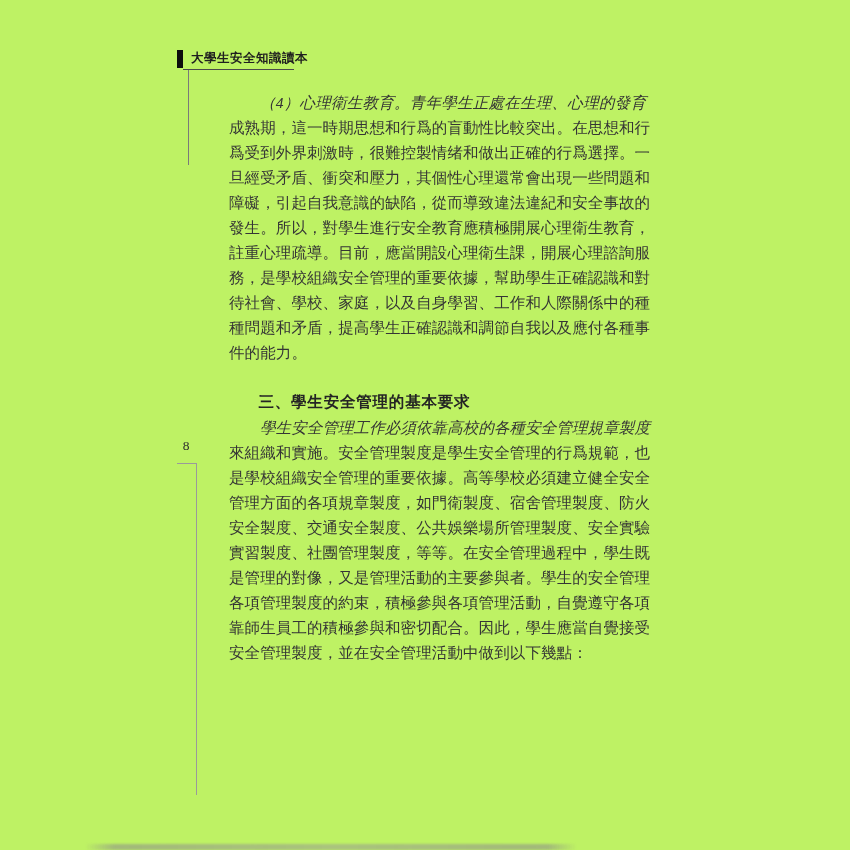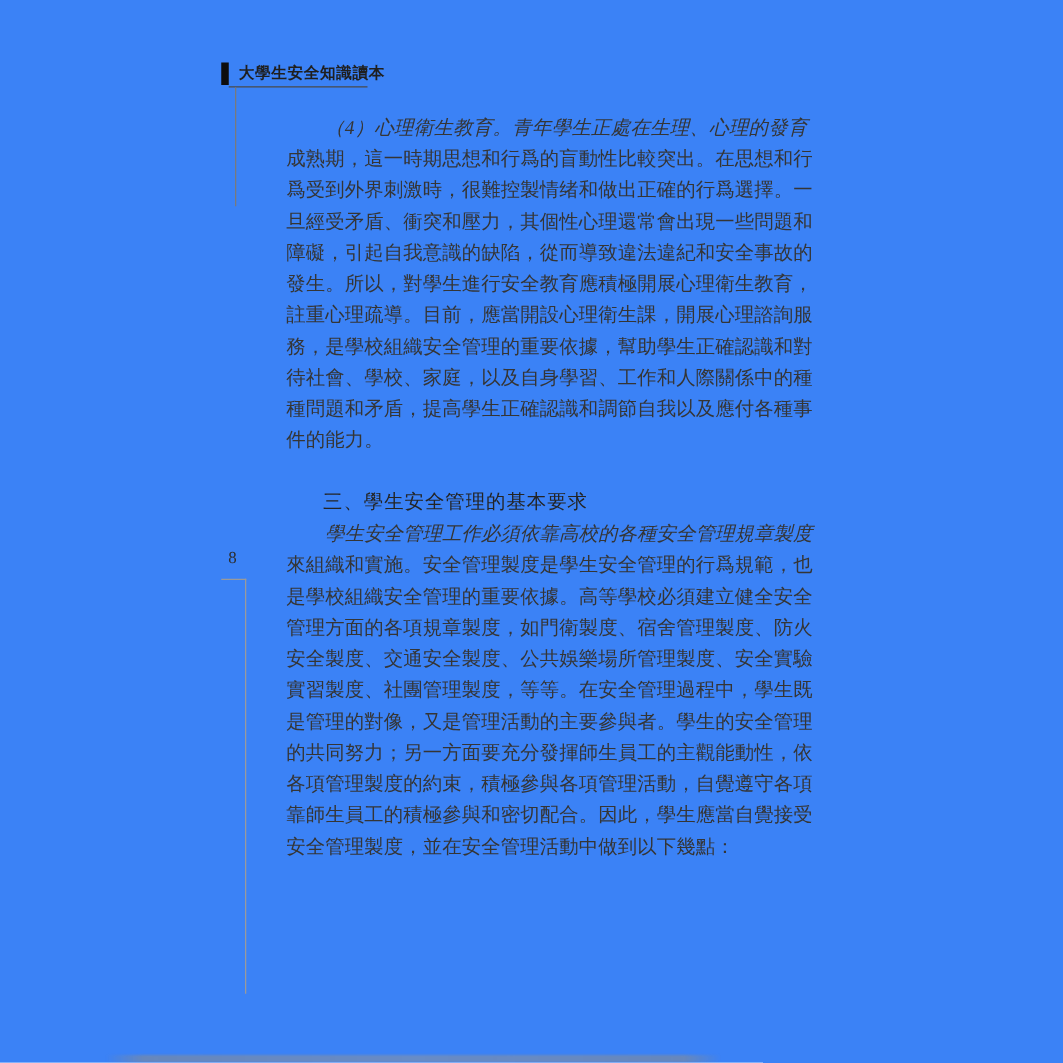--- a/index.html
+++ b/index.html
@@ -1,19 +1,19 @@
 <!DOCTYPE html>
 <html><head>
 <meta charset="utf-8">
 <style>
   html,body{margin:0;padding:0;}
   .canvas{
     position:relative;
     width:850px;height:850px;
-    background:#3b82f6;
+    background:#bef264;
     overflow:hidden;
     font-family:"Liberation Serif","DejaVu Serif",serif;
   }
   
   .header-bar{
     position:absolute;left:177px;top:50px;
     width:6px;height:18px;background:#0d0d0d;
   }
   .header-title{
     position:absolute;left:191px;top:50px;
@@ -52,21 +52,21 @@
     line-height:25px;height:25px;
     text-align:justify;text-align-last:justify;
     text-justify:inter-character;
     white-space:nowrap;
     letter-spacing:0.1px;
   }
   .para .text-line:first-child{text-indent:2em;font-style:italic;}
   .para .text-line:last-child{text-align-last:left;}
   .section-heading{
     margin:0;margin-top:24px;
-    font-size:15.5px;font-weight:normal;color:#242424;
+    font-size:15.5px;font-weight:bold;color:#242424;
     line-height:26px;height:26px;
     text-indent:1.9em;letter-spacing:0.8px;
     white-space:nowrap;
   }
   .para{margin:0;padding:0;}
   
   .scan-shadow{
     position:absolute;left:85px;top:844px;
     width:492px;height:6px;
     background:linear-gradient(to right,
@@ -108,21 +108,20 @@
       </div>
     <div class="section-heading">三、學生安全管理的基本要求</div>
     <div class="para">
         <div class="text-line">學生安全管理工作必須依靠高校的各種安全管理規章製度</div>
         <div class="text-line">來組織和實施。安全管理製度是學生安全管理的行爲規範，也</div>
         <div class="text-line">是學校組織安全管理的重要依據。高等學校必須建立健全安全</div>
         <div class="text-line">管理方面的各項規章製度，如門衛製度、宿舍管理製度、防火</div>
         <div class="text-line">安全製度、交通安全製度、公共娛樂場所管理製度、安全實驗</div>
         <div class="text-line">實習製度、社團管理製度，等等。在安全管理過程中，學生既</div>
         <div class="text-line">是管理的對像，又是管理活動的主要參與者。學生的安全管理</div>
-        <div class="text-line">的共同努力；另一方面要充分發揮師生員工的主觀能動性，依</div>
         <div class="text-line">各項管理製度的約束，積極參與各項管理活動，自覺遵守各項</div>
         <div class="text-line">靠師生員工的積極參與和密切配合。因此，學生應當自覺接受</div>
         <div class="text-line">安全管理製度，並在安全管理活動中做到以下幾點：</div>
       </div>
   </div>
 
   <div class="scan-shadow"></div>
 
 </div>
 

